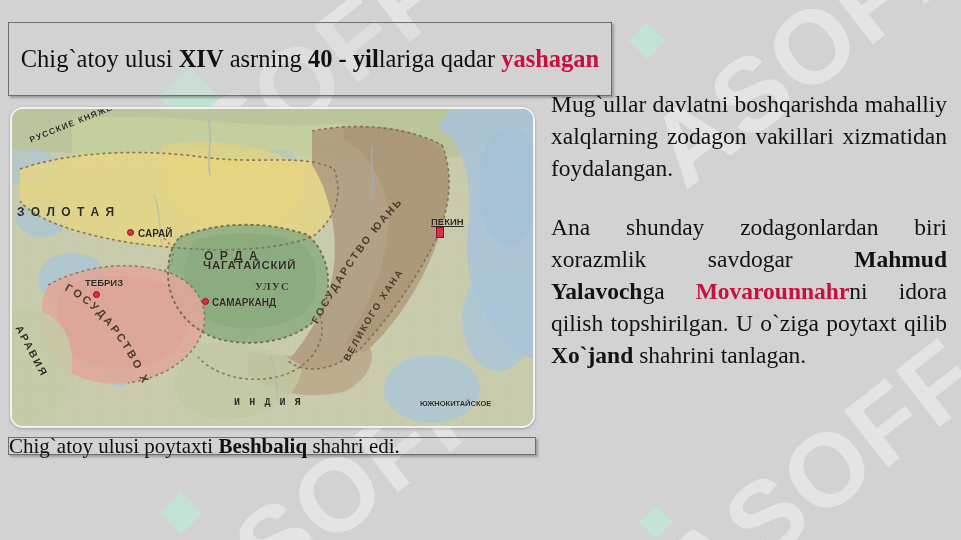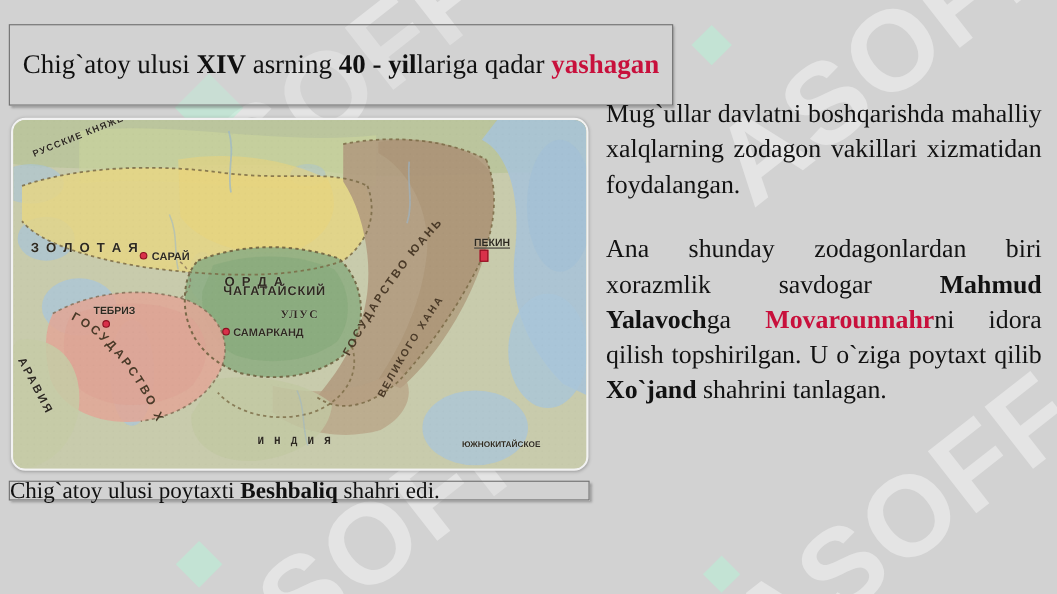--- a/index.html
+++ b/index.html
@@ -248,21 +248,21 @@
 
         <path id="arcKhan" d="M334,258 C356,216 382,172 414,134" fill="none"></path>
         <text font-family="Liberation Sans, sans-serif" font-size="9.5" font-weight="700" fill="#4a3a28" letter-spacing="1.8">
           <textPath href="#arcKhan" startOffset="4%">ВЕЛИКОГО ХАНА</textPath>
         </text>
 
         <rect x="0" y="0" width="521" height="317" fill="url(#noisepat)"></rect>
       </svg>
 
       <div class="label" style="left:18px; top:26px; font-size:8.5px; letter-spacing:1.2px; transform:rotate(-22deg); transform-origin:left center;">РУССКИЕ КНЯЖЕСТВА</div>
-      <div class="label" style="left:16px; top:96px; font-size:12px; letter-spacing:1.5px;margin-top:13px;">З О Л О Т А Я</div>
+      <div class="label" style="left:5px; top:96px; font-size:12px; letter-spacing:1.5px;">З О Л О Т А Я</div>
       <div class="label" style="left:192px; top:96px; font-size:12px; letter-spacing:1.5px;margin-top:44px;">О Р Д А</div>
       <div class="label" style="left:126px; top:119px; font-size:10px;">САРАЙ</div>
       <div class="label" style="left:191px; top:150px; font-size:11.5px; letter-spacing:0.8px;">ЧАГАТАЙСКИЙ</div>
       <div class="label" style="left:243px; top:172px; font-size:10.5px; letter-spacing:1.4px;font-family:Liberation Serif, serif;">УЛУС</div>
       <div class="label" style="left:200px; top:188px; font-size:10px;">САМАРКАНД</div>
       <div class="label" style="left:73px; top:168px; font-size:9.5px;text-align:center;">ТЕБРИЗ</div>
       <div class="label" style="left:12px; top:214px; font-size:10.5px; letter-spacing:2.2px; transform:rotate(62deg); transform-origin:left top;">АРАВИЯ</div>
       <div class="label" style="left:419px; top:107px; font-size:9.5px;text-decoration:underline;">ПЕКИН</div>
       <div class="label" style="left:222px; top:288px; font-size:10px; letter-spacing:1.6px;font-family:Liberation Mono, monospace;">И Н Д И Я</div>
       <div class="label" style="left:408px; top:290px; font-size:7.5px;">ЮЖНОКИТАЙСКОЕ</div>

